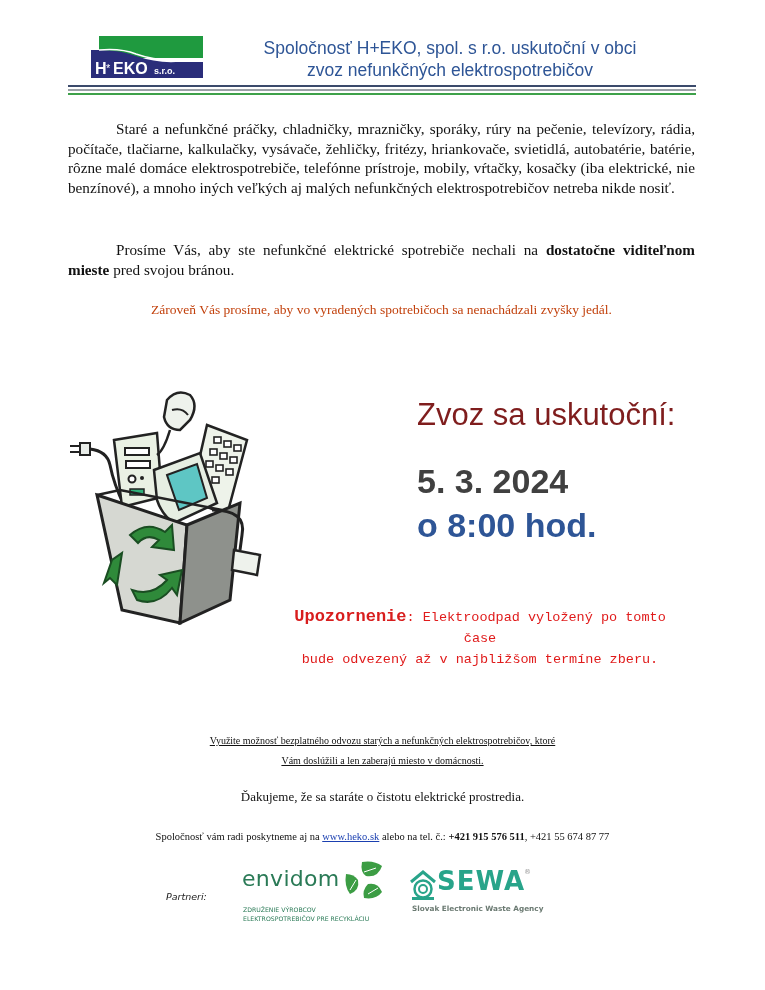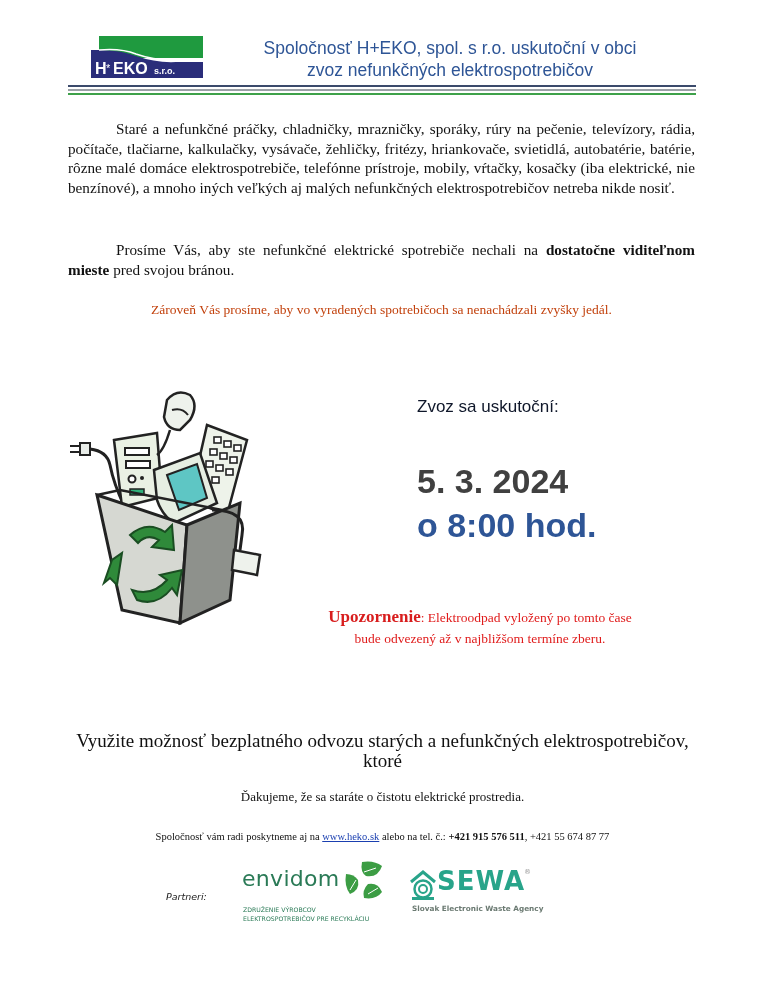--- a/index.html
+++ b/index.html
@@ -23,33 +23,33 @@
   .p2 { top: 240px; }
   .p2 b { font-weight: bold; }
   .red-note { left: 68px; width: 627px; top: 300px; text-align: center;
     font-size: 13.5px; line-height: 19px; color: #c2410c; }
 
   
   .recycle-img { left: 62px; top: 385px; width: 225px; height: 240px; }
 
   
   .zvoz-label { left: 417px; top: 397px; font-family: "Liberation Sans", sans-serif;
-    font-size: 17px; color: #0f172a; }
+    font-size: 31px; color: #7f1d1d; }
   .zvoz-date { left: 417px; top: 462px; font-family: "Liberation Sans", sans-serif;
     font-size: 34px; font-weight: bold; color: #404040; }
   .zvoz-time { left: 417px; top: 506px; font-family: "Liberation Sans", sans-serif;
     font-size: 34px; font-weight: bold; color: #2e5596; }
 
   .warning { left: 285px; top: 606px; width: 390px; text-align: center;
-    font-family: Liberation Serif, serif; font-size: 13.5px; line-height: 21px; color: #e01b1b; }
+    font-family: Liberation Mono, monospace; font-size: 13.5px; line-height: 21px; color: #e01b1b; }
   .warning .warn-head { font-size: 17px; font-weight: bold; color: #d81d1d; }
 
   
   .bottom-para { left: 60px; width: 645px; top: 731px; text-align: center;
-    font-size: 19px; line-height: 20px; }
+    font-size: 10px; line-height: 20px; text-decoration: underline; }
   .thanks { left: 60px; width: 645px; top: 789px; text-align: center; font-size: 13px; }
   .info { left: 60px; width: 645px; top: 831px; text-align: center; font-size: 10.5px; }
   .info a { color: #1a3fb0; text-decoration: underline; }
   .info b { font-weight: bold; }
 
   .partners-label { left: 166px; top: 891px; font-family: "DejaVu Sans", sans-serif;
     font-style: italic; font-size: 9.5px; color: #222; }
   .envidom { left: 242px; top: 860px; width: 145px; height: 68px; }
   .envidom-name { position: absolute; left: 0; top: 6px; font-family: "DejaVu Sans", sans-serif;
     font-size: 22px; color: #2a7a56; letter-spacing: 0.3px; }
@@ -151,20 +151,21 @@
 <div class="abs zvoz-date">5. 3. 2024</div>
 <div class="abs zvoz-time">o 8:00 hod.</div>
 
 <div class="abs warning">
   <div><span class="warn-head">Upozornenie</span><span>: Elektroodpad vyložený po tomto čase</span></div>
   <div>bude odvezený až v najbližšom termíne zberu.</div>
 </div>
 
 <div class="abs bottom-para">
   <div>Využite možnosť bezplatného odvozu starých a nefunkčných elektrospotrebičov, ktoré</div>
+  <div>Vám doslúžili a len zaberajú miesto v domácnosti.</div>
 </div>
 <div class="abs thanks">Ďakujeme, že sa staráte o čistotu elektrické prostredia.</div>
 <div class="abs info"><span>Spoločnosť vám radi poskytneme aj na </span><a>www.heko.sk</a><span> alebo na tel. č.: </span><b>+421 915 576 511</b><span>, +421 55 674 87 77</span></div>
 
 <div class="abs partners-label">Partneri:</div>
 
 <div class="abs envidom">
   <div class="envidom-name">envidom</div>
   <svg class="envidom-leaves" viewBox="0 0 42 40">
     <path d="M20 2 Q32 0 40 6 Q36 18 24 16 Q18 12 20 2 Z" fill="#3c9d44"></path>

